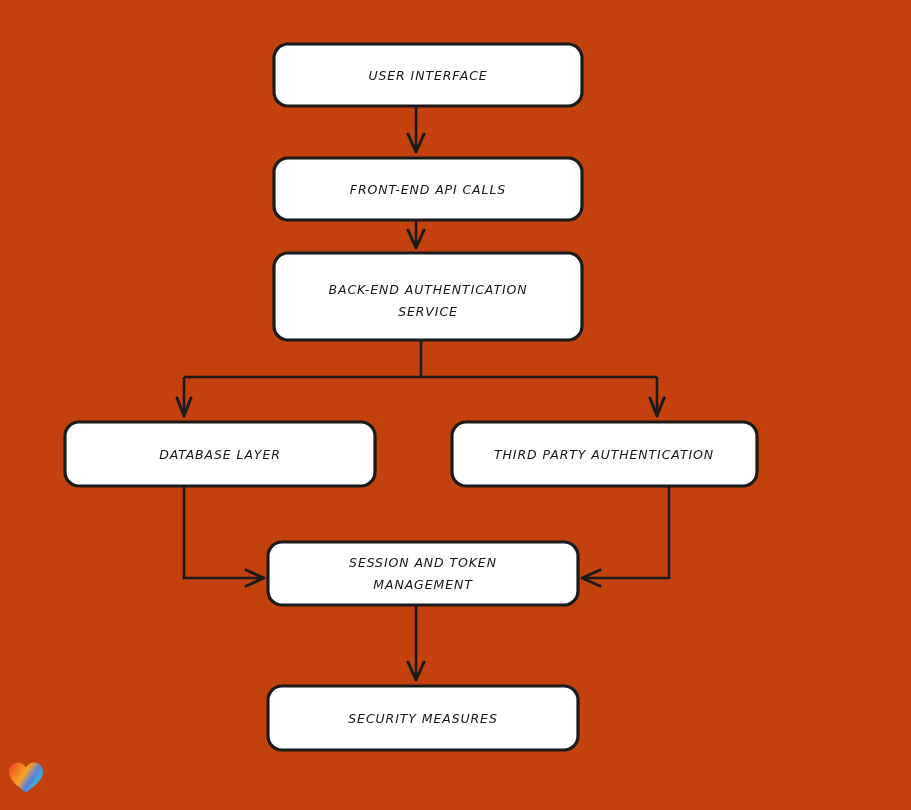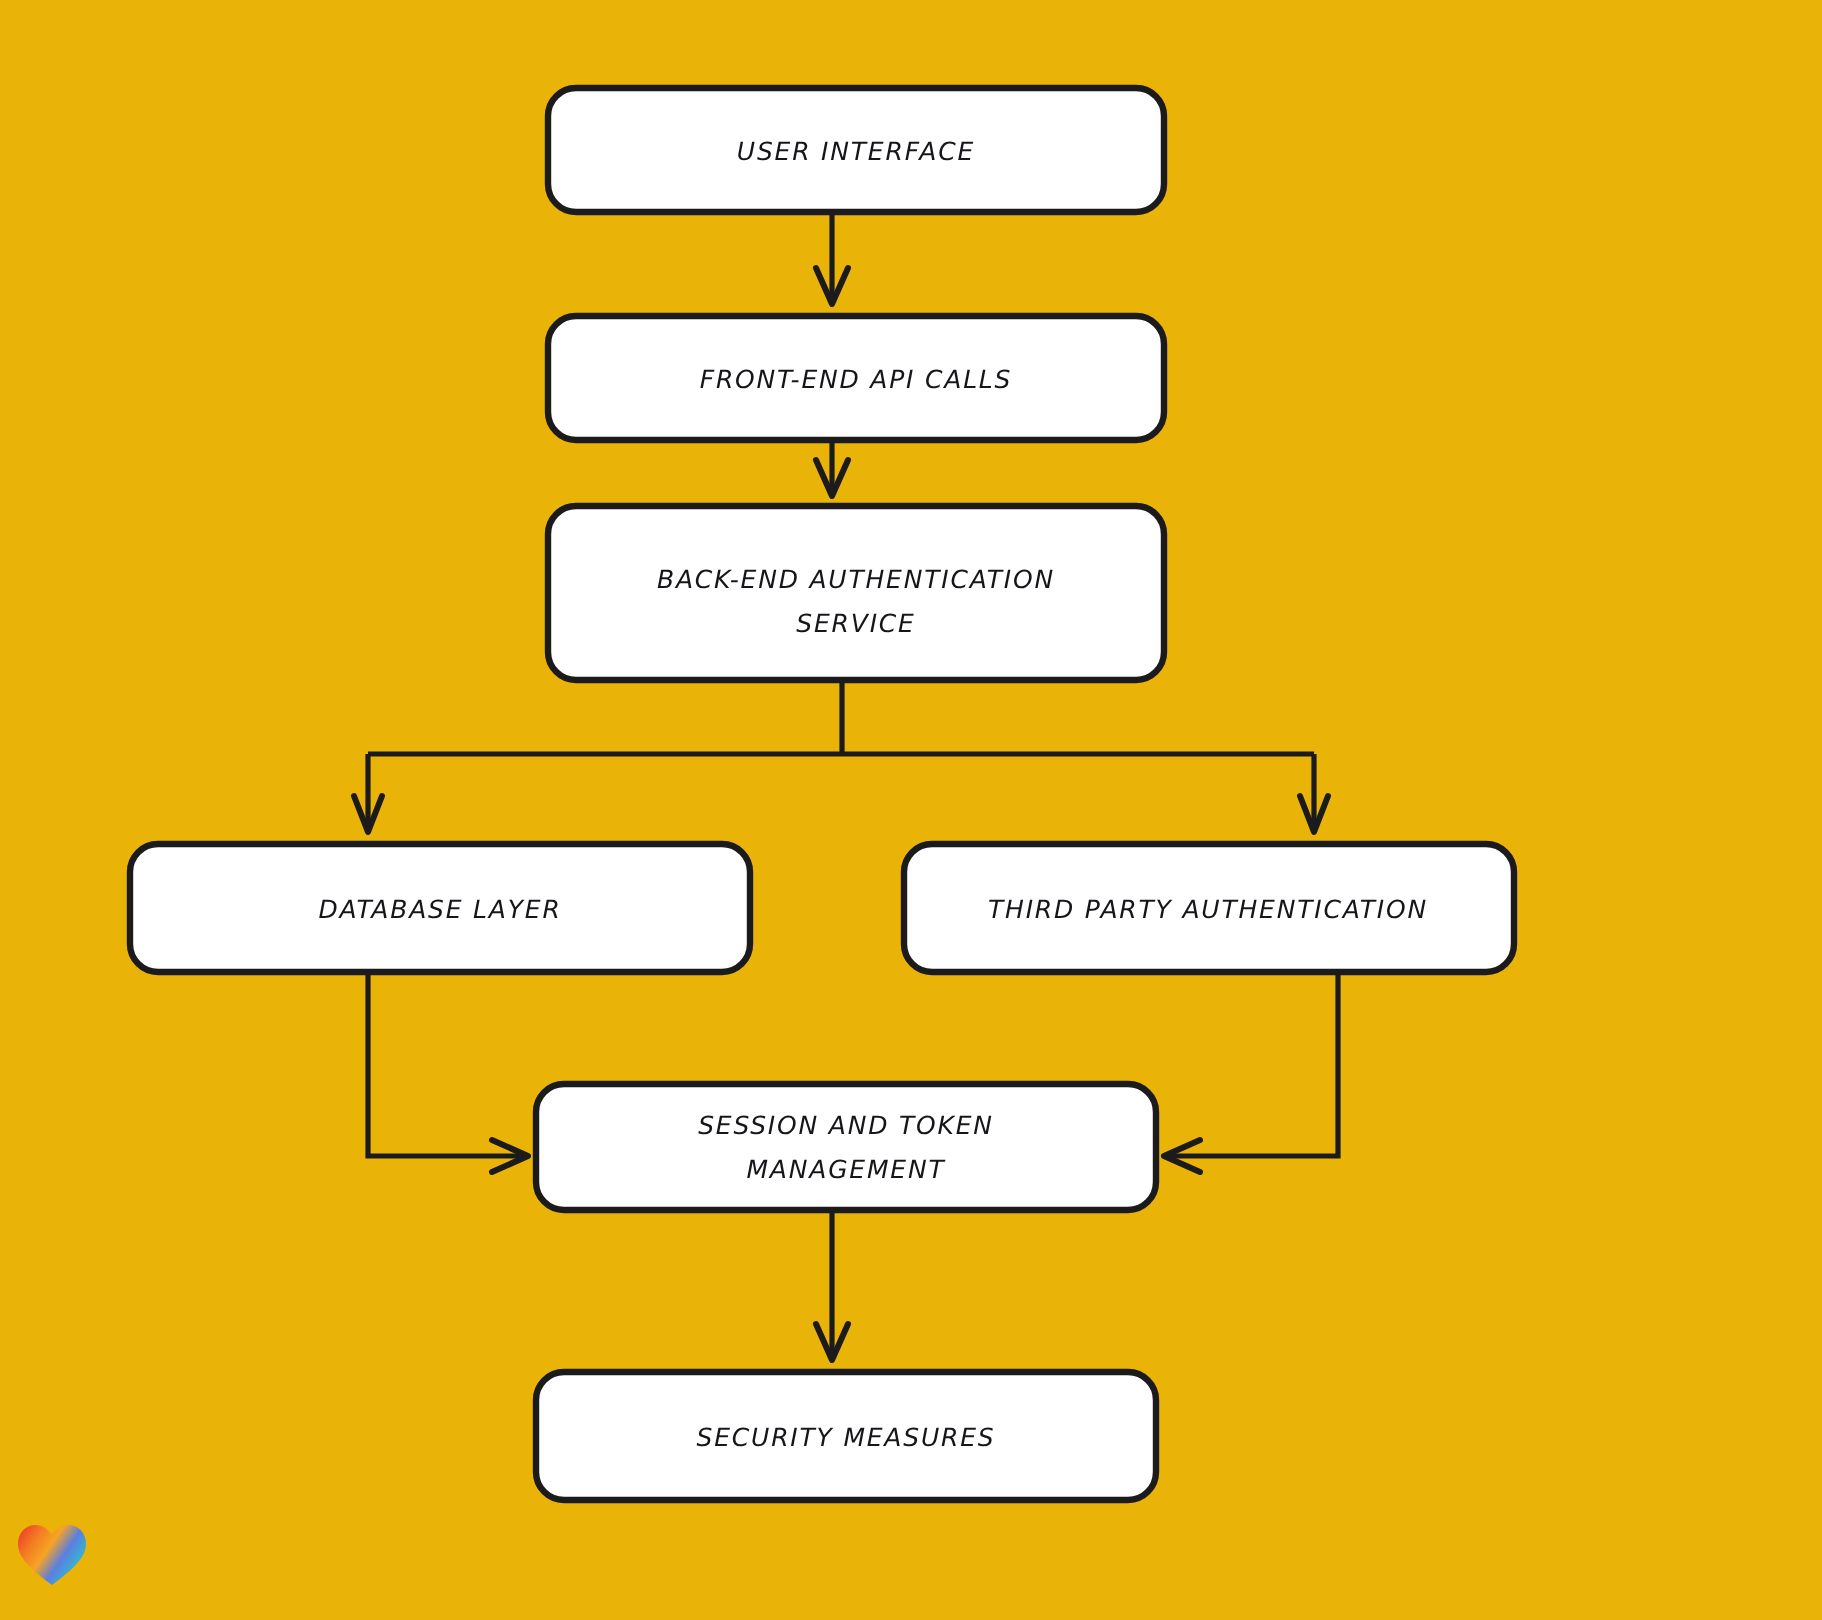--- a/index.html
+++ b/index.html
@@ -7,21 +7,21 @@
     padding: 0;
     background: #ffffff;
   }
   body {
     font-family: "DejaVu Sans", sans-serif;
   }
   #canvas {
     position: relative;
     width: 911px;
     height: 810px;
-    background: #eab308;
+    background: #c2410c;
     overflow: hidden;
   }
   #flow-svg {
     position: absolute;
     left: 0;
     top: 0;
     width: 911px;
     height: 810px;
   }
   .node-box {

